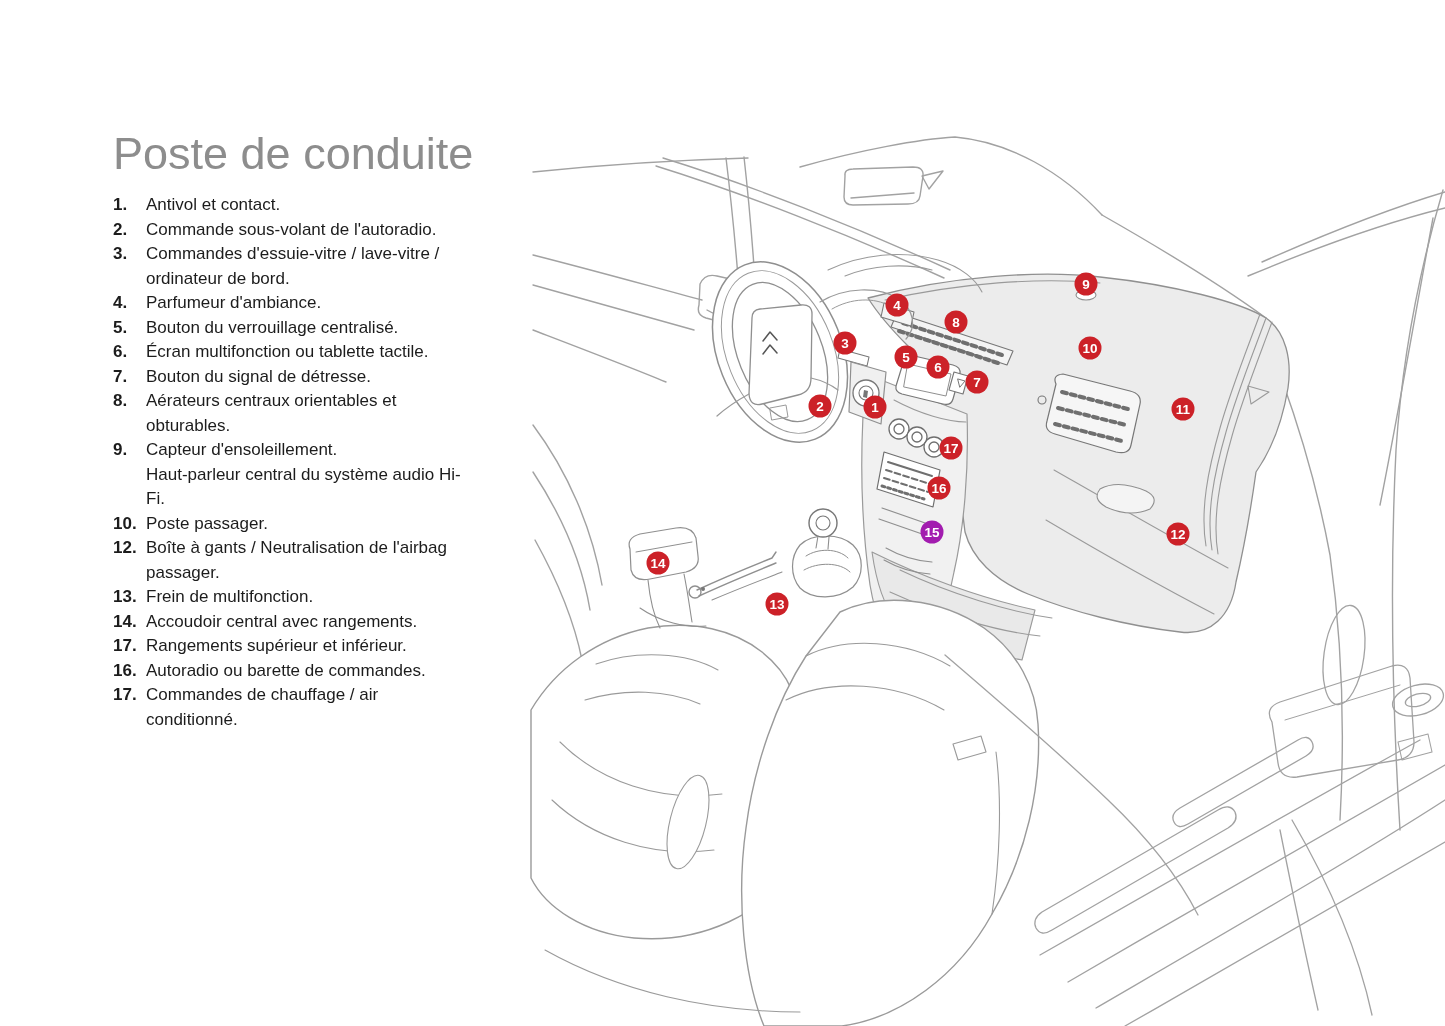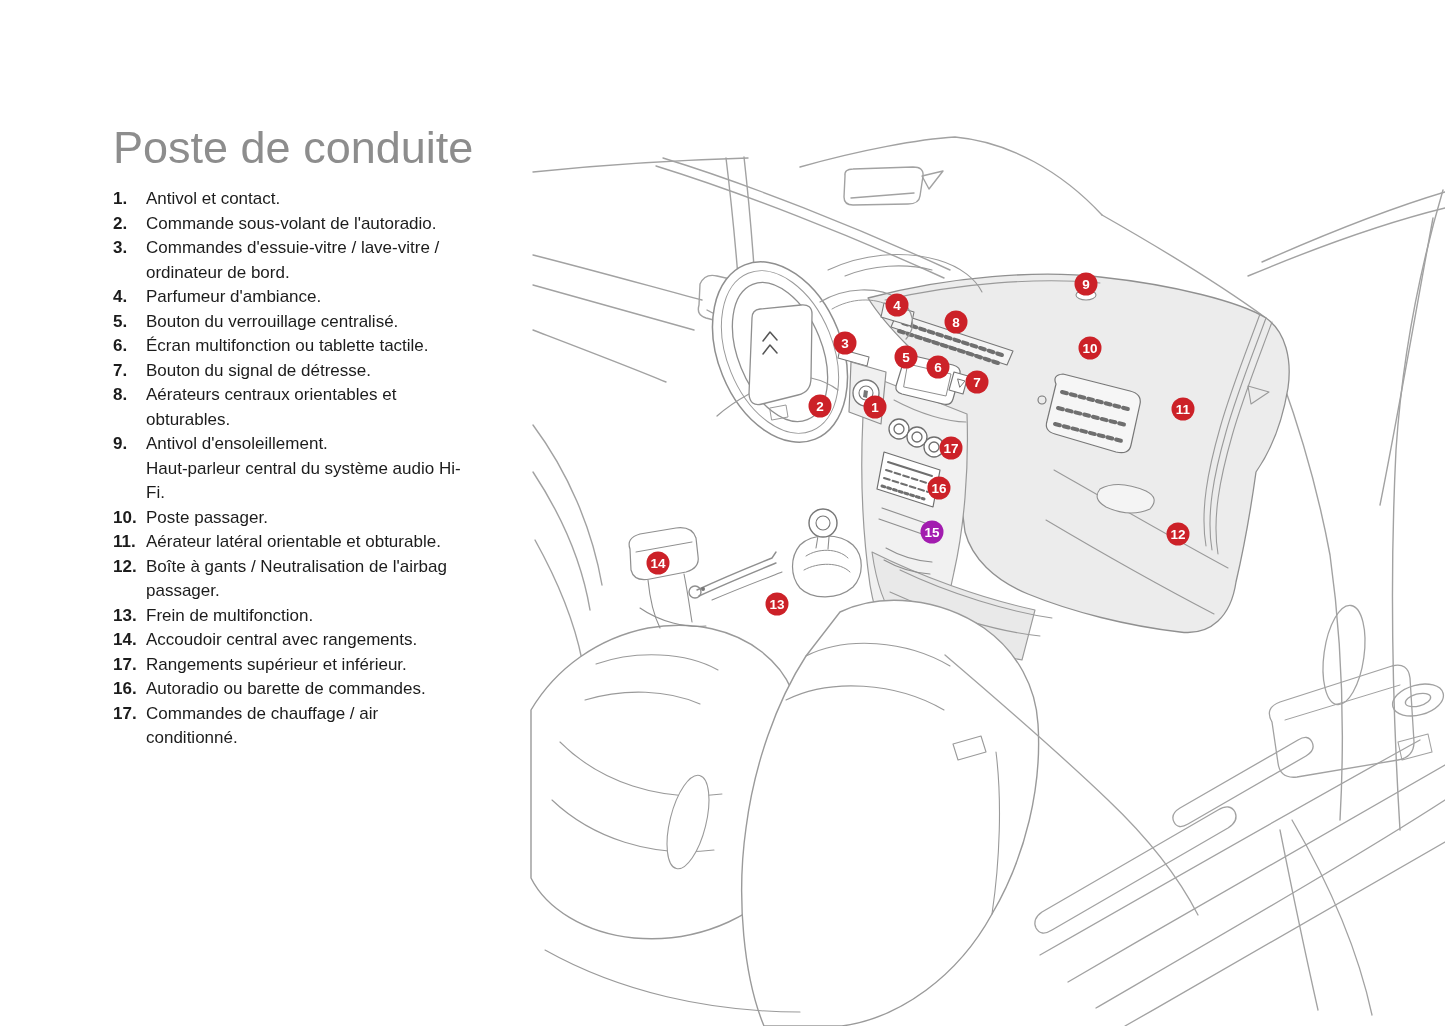--- a/index.html
+++ b/index.html
@@ -1,18 +1,18 @@
 <!DOCTYPE html>
 <html style="--title-color: #8d8d8d; --text-color: #1c1c1c;"><head>
 <meta charset="utf-8">
 <style>
   html,body{margin:0;padding:0;background:#fff;}
   .page{position:relative;width:1445px;height:1026px;background:#fff;overflow:hidden;
         font-family:"Liberation Sans", sans-serif;}
-  .content{position:absolute;left:113px;top:124px;width:400px;}
+  .content{position:absolute;left:113px;top:130px;width:400px;}
   .title{font-size:45px;line-height:1.05;font-weight:400;color:var(--title-color,#8d8d8d);
          margin:0 0 16px 0;letter-spacing:0px;}
   .legend{margin:0;padding:0;list-style:none;font-size:17px;line-height:24.5px;color:var(--text-color,#1c1c1c);}
   .legend li{display:flex;align-items:flex-start;}
   .legend .num{flex:0 0 33px;font-weight:bold;}
   .legend .txt{flex:1;white-space:pre-line;}
   .diagram{position:absolute;left:0;top:0;width:1445px;height:1026px;}
   .diagram svg{position:absolute;left:530px;top:0;}
   .callout{position:absolute;width:23px;height:23px;border-radius:50%;
            transform:translate(-50%,-50%);display:flex;align-items:center;justify-content:center;
@@ -56,31 +56,27 @@
           <span class="num">7.</span>
           <span class="txt">Bouton du signal de détresse.</span>
         </li>
       <li>
           <span class="num">8.</span>
           <span class="txt">Aérateurs centraux orientables et
 obturables.</span>
         </li>
       <li>
           <span class="num">9.</span>
-          <span class="txt">Antivol d'ensoleillement.
+          <span class="txt">Capteur d'ensoleillement.
 Haut-parleur central du système audio Hi-
 Fi.</span>
         </li>
       <li>
           <span class="num">10.</span>
           <span class="txt">Poste passager.</span>
-        </li>
-      <li>
-          <span class="num">11.</span>
-          <span class="txt">Aérateur latéral orientable et obturable.</span>
         </li>
       <li>
           <span class="num">12.</span>
           <span class="txt">Boîte à gants / Neutralisation de l'airbag
 passager.</span>
         </li>
       <li>
           <span class="num">13.</span>
           <span class="txt">Frein de multifonction.</span>
         </li>

